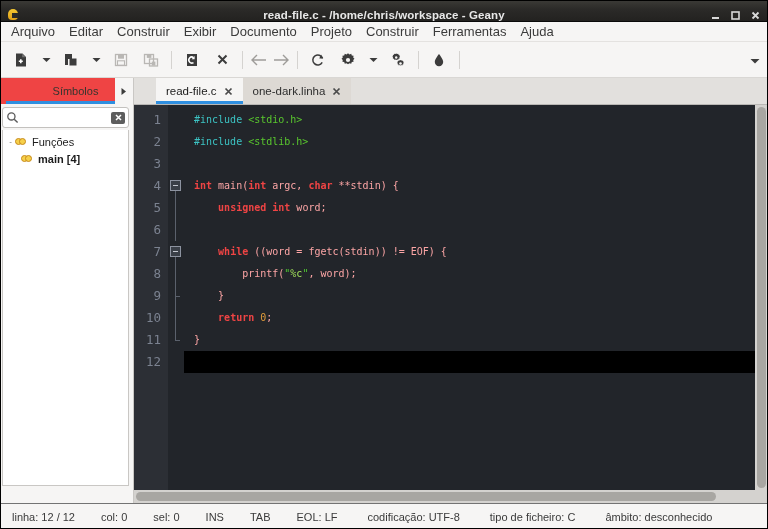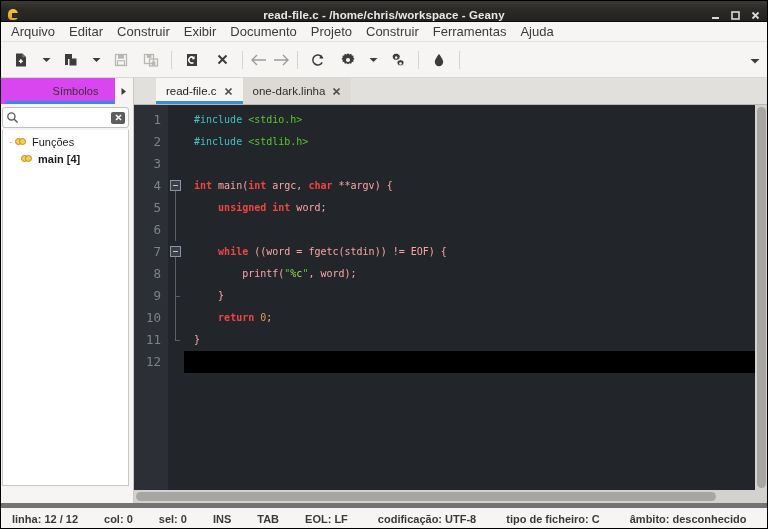--- a/index.html
+++ b/index.html
@@ -124,21 +124,21 @@
     height: 26px; flex: 0 0 26px;
     display: flex; align-items: stretch;
     background: #eceaE8;
     background: #ecebe9;
     position: relative;
   }
   .sb-tab {
     flex: 1 1 auto;
     display: flex; align-items: center; justify-content: center;
     font-size: 11px; color: #35352f;
-    background: #d946ef;
+    background: #ef4444;
     position: relative;
     padding-left: 36px;
   }
   .sb-tab::after {
     content: ""; position: absolute;
     left: 6px; right: 0; bottom: 0; height: 3px;
     background: #2f8fe0;
   }
   .sb-tab-more {
     width: 18px; flex: 0 0 18px;
@@ -364,24 +364,23 @@
     height: 9px;
     width: 92%;
     background: #a8a6a2;
     border-radius: 5px;
   }
 
   
   .statusbar {
     height: 26px; flex: 0 0 26px;
     background: #f6f5f4;
-    border-top: 5px solid #737373;
+    border-top: 1px solid #737373;
     display: flex; align-items: center;
     padding-left: 12px;
-    font-weight: bold;
   }
   .st-item {
     font-size: 11px; color: #3a3a3a;
     white-space: nowrap;
   }
   .st-gap-md { width: 26px; }
   .st-gap-lg { width: 30px; }
 
   .outer-border {
     position: absolute; inset: 0;
@@ -663,21 +662,21 @@
               <div class="fold-cell">
                 <div class="fold-end"></div>
                 <div class="fold-endtick"></div>
               </div>
               <div class="fold-cell"></div>
             </div>
           <div class="code-lines">
               <div class="cl"><span class="pp">#include </span><span class="hd">&lt;stdio.h&gt;</span></div>
               <div class="cl"><span class="pp">#include </span><span class="hd">&lt;stdlib.h&gt;</span></div>
               <div class="cl">&nbsp;</div>
-              <div class="cl"><span class="k">int</span><span class="pl"> main(</span><span class="k">int</span><span class="pl"> argc, </span><span class="k">char</span><span class="pl"> **argv) {</span></div>
+              <div class="cl"><span class="k">int</span><span class="pl"> main(</span><span class="k">int</span><span class="pl"> argc, </span><span class="k">char</span><span class="pl"> **stdin) {</span></div>
               <div class="cl"><span class="pl">    </span><span class="k">unsigned int</span><span class="pl"> word;</span></div>
               <div class="cl">&nbsp;</div>
               <div class="cl"><span class="pl">    </span><span class="k">while</span><span class="pl"> ((word = fgetc(stdin)) != EOF) {</span></div>
               <div class="cl"><span class="pl">        printf(</span><span class="st">"</span><span class="fm">%c</span><span class="st">"</span><span class="pl">, word);</span></div>
               <div class="cl"><span class="pl">    }</span></div>
               <div class="cl"><span class="pl">    </span><span class="k">return</span><span class="pl"> </span><span class="nu">0</span><span class="pl">;</span></div>
               <div class="cl"><span class="pl">}</span></div>
               <div class="cl current">&nbsp;</div>
             </div>
         </div>

